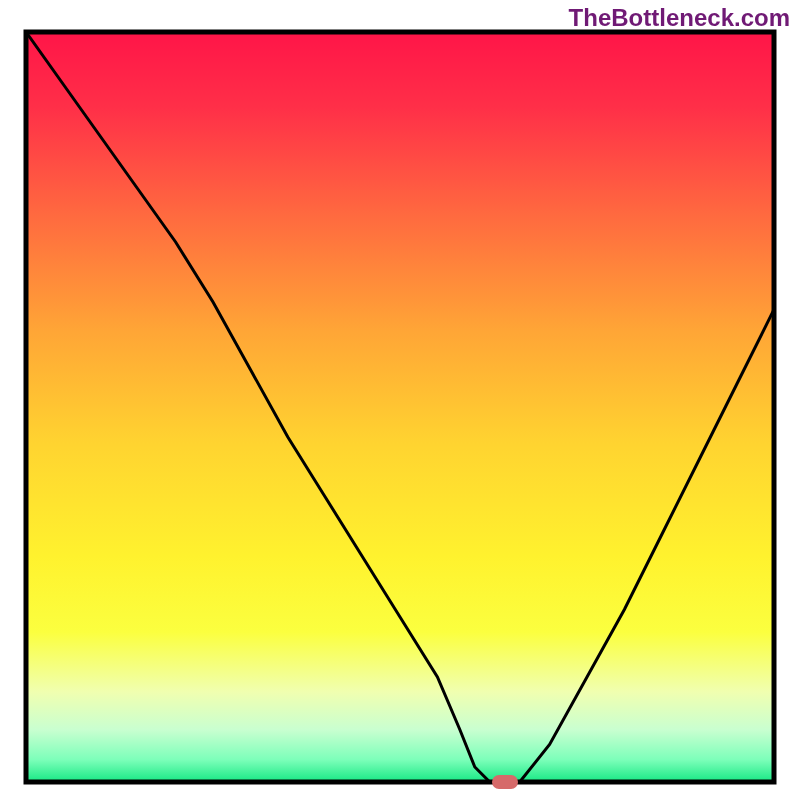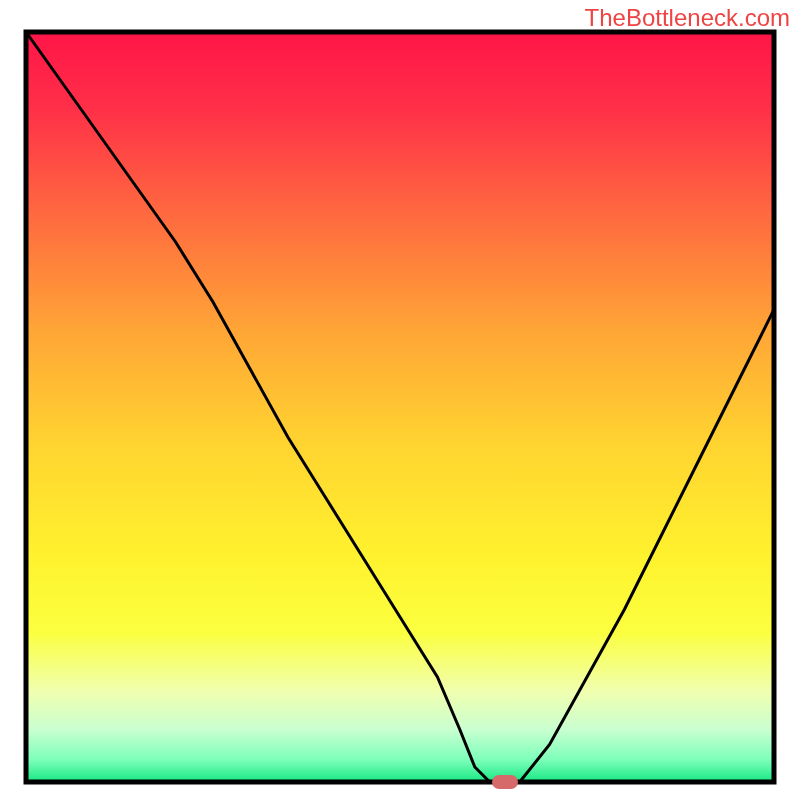--- a/index.html
+++ b/index.html
@@ -13,22 +13,22 @@
   .container {
     position: relative;
     width: 800px;
     height: 800px;
   }
   .watermark {
     position: absolute;
     top: 4px;
     right: 10px;
     font-size: 24px;
-    font-weight: normal;
-    color: #ef4444;
+    font-weight: bold;
+    color: #701a75;
     letter-spacing: 0;
   }
   svg.chart {
     position: absolute;
     top: 0;
     left: 0;
   }
   .marker {
     position: absolute;
     width: 26px;

